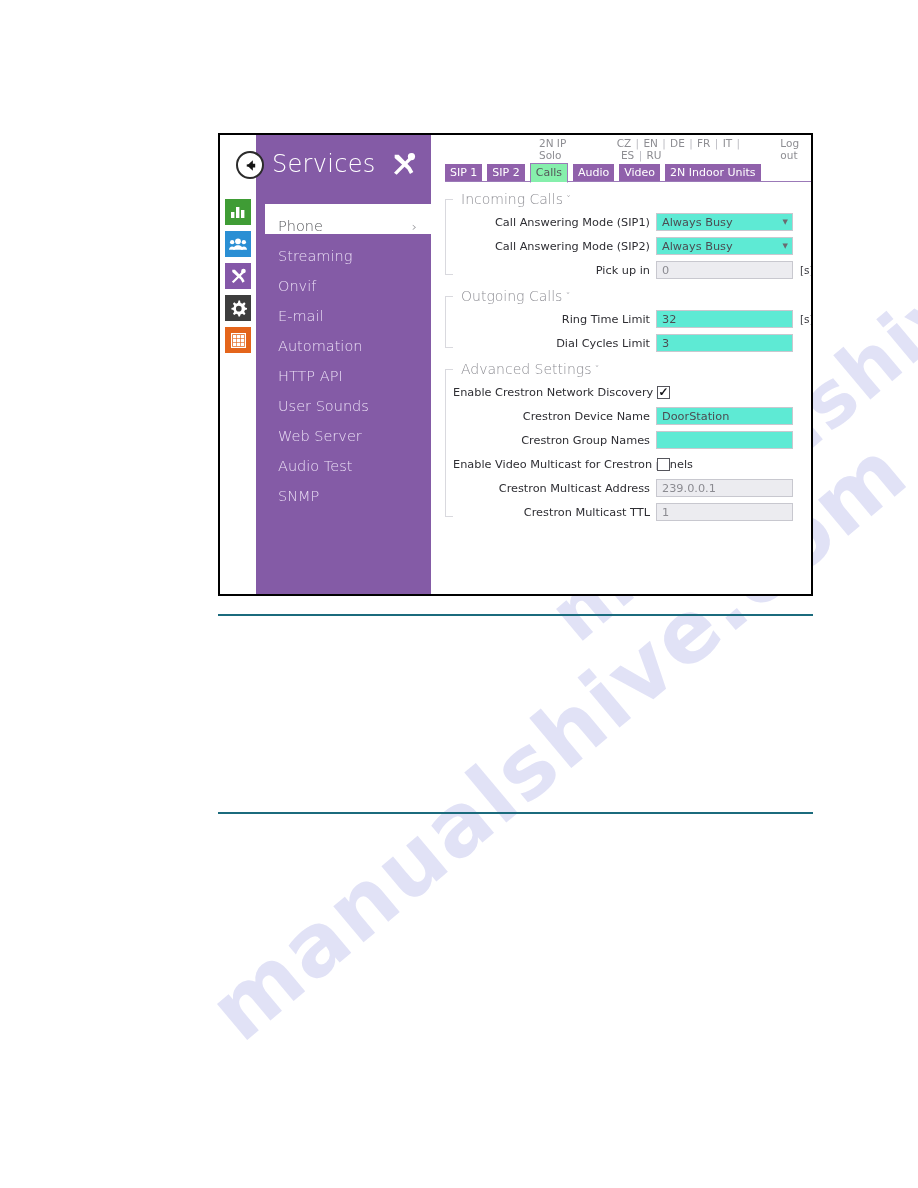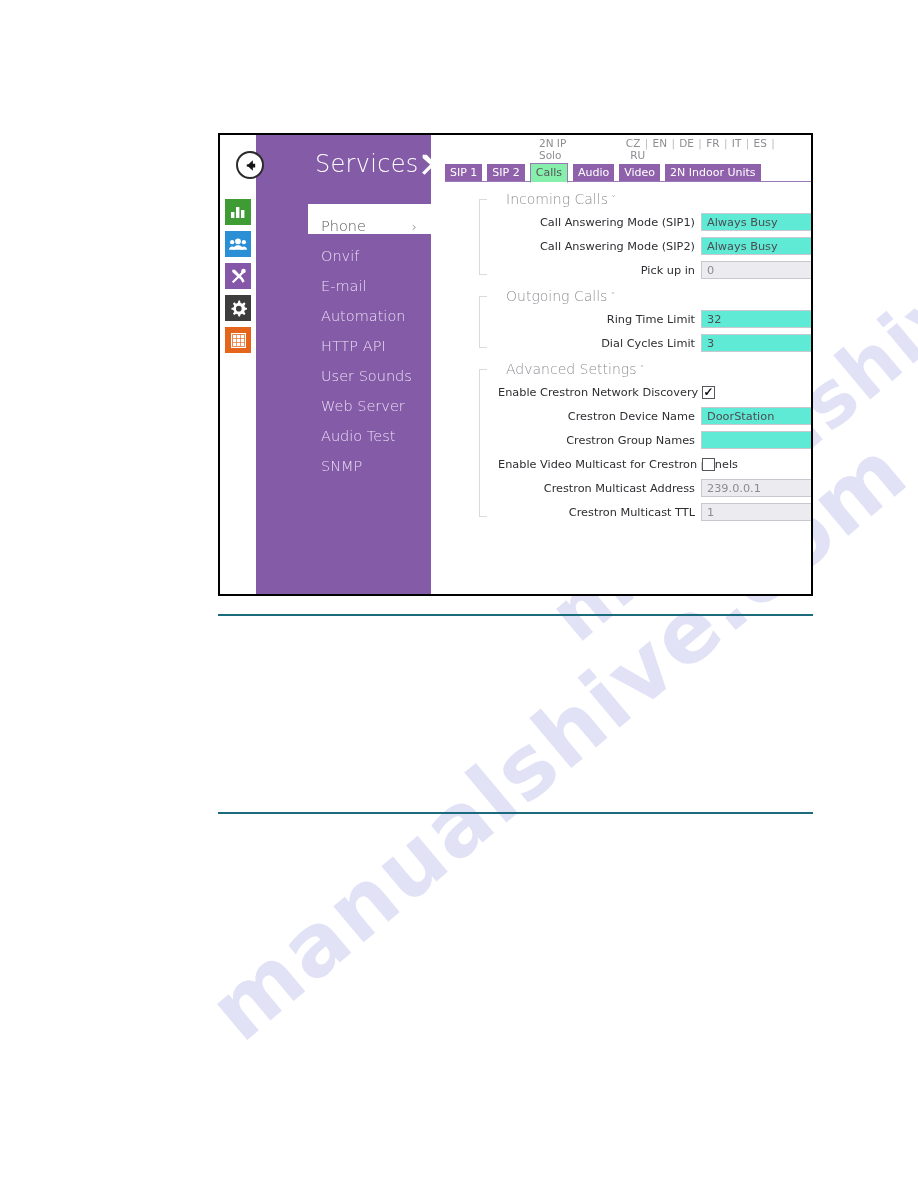--- a/index.html
+++ b/index.html
@@ -68,21 +68,20 @@
   .ic-gray   { background: #3d3d3d; }
   .ic-orange { background: #e4651b; }
 
   
   .panel {
     width: 175px;
     flex: 0 0 175px;
     background: #845ba6;
     display: flex;
     flex-direction: column;
-    padding-left: 43px;
   }
   .panel-head {
     height: 58px;
     display: flex;
     align-items: center;
     justify-content: space-between;
     padding: 0 14px 0 16px;
   }
   .panel-title {
     color: #ffffff;
@@ -169,21 +168,21 @@
   .tab.active {
     background: #86efac;
     color: #55565a;
     border: 1.5px solid #9b79b8;
     border-bottom: 1.5px solid #ffffff;
     height: 20px;
     margin-bottom: -1.5px;
   }
 
   
-  .section { position: relative; padding-left: 19px; margin-top: 8px; margin-left: 34px; }
+  .section { position: relative; padding-left: 8px; margin-top: 8px; }
   .section::before {
     content: "";
     position: absolute;
     left: 0; top: 9px; bottom: 4px;
     width: 7px;
     border: 1px solid #d9d9de;
     border-right: none;
   }
   .sec-title {
     font-size: 14px;
@@ -339,20 +338,23 @@
             <path d="M16.8 2.2 L13.4 5.6 L12.2 4.4 L15.6 1 Z" fill="#fff"></path>
           </svg>
         </span>
       </div>
       <div class="menu">
         <div class="menu-item active">
           <span>Phone</span>
           <span class="menu-chevron">›</span>
         </div>
         <div class="menu-item">
+          <span>Streaming</span>
+        </div>
+        <div class="menu-item">
           <span>Onvif</span>
         </div>
         <div class="menu-item">
           <span>E-mail</span>
         </div>
         <div class="menu-item">
           <span>Automation</span>
         </div>
         <div class="menu-item">
           <span>HTTP API</span>

